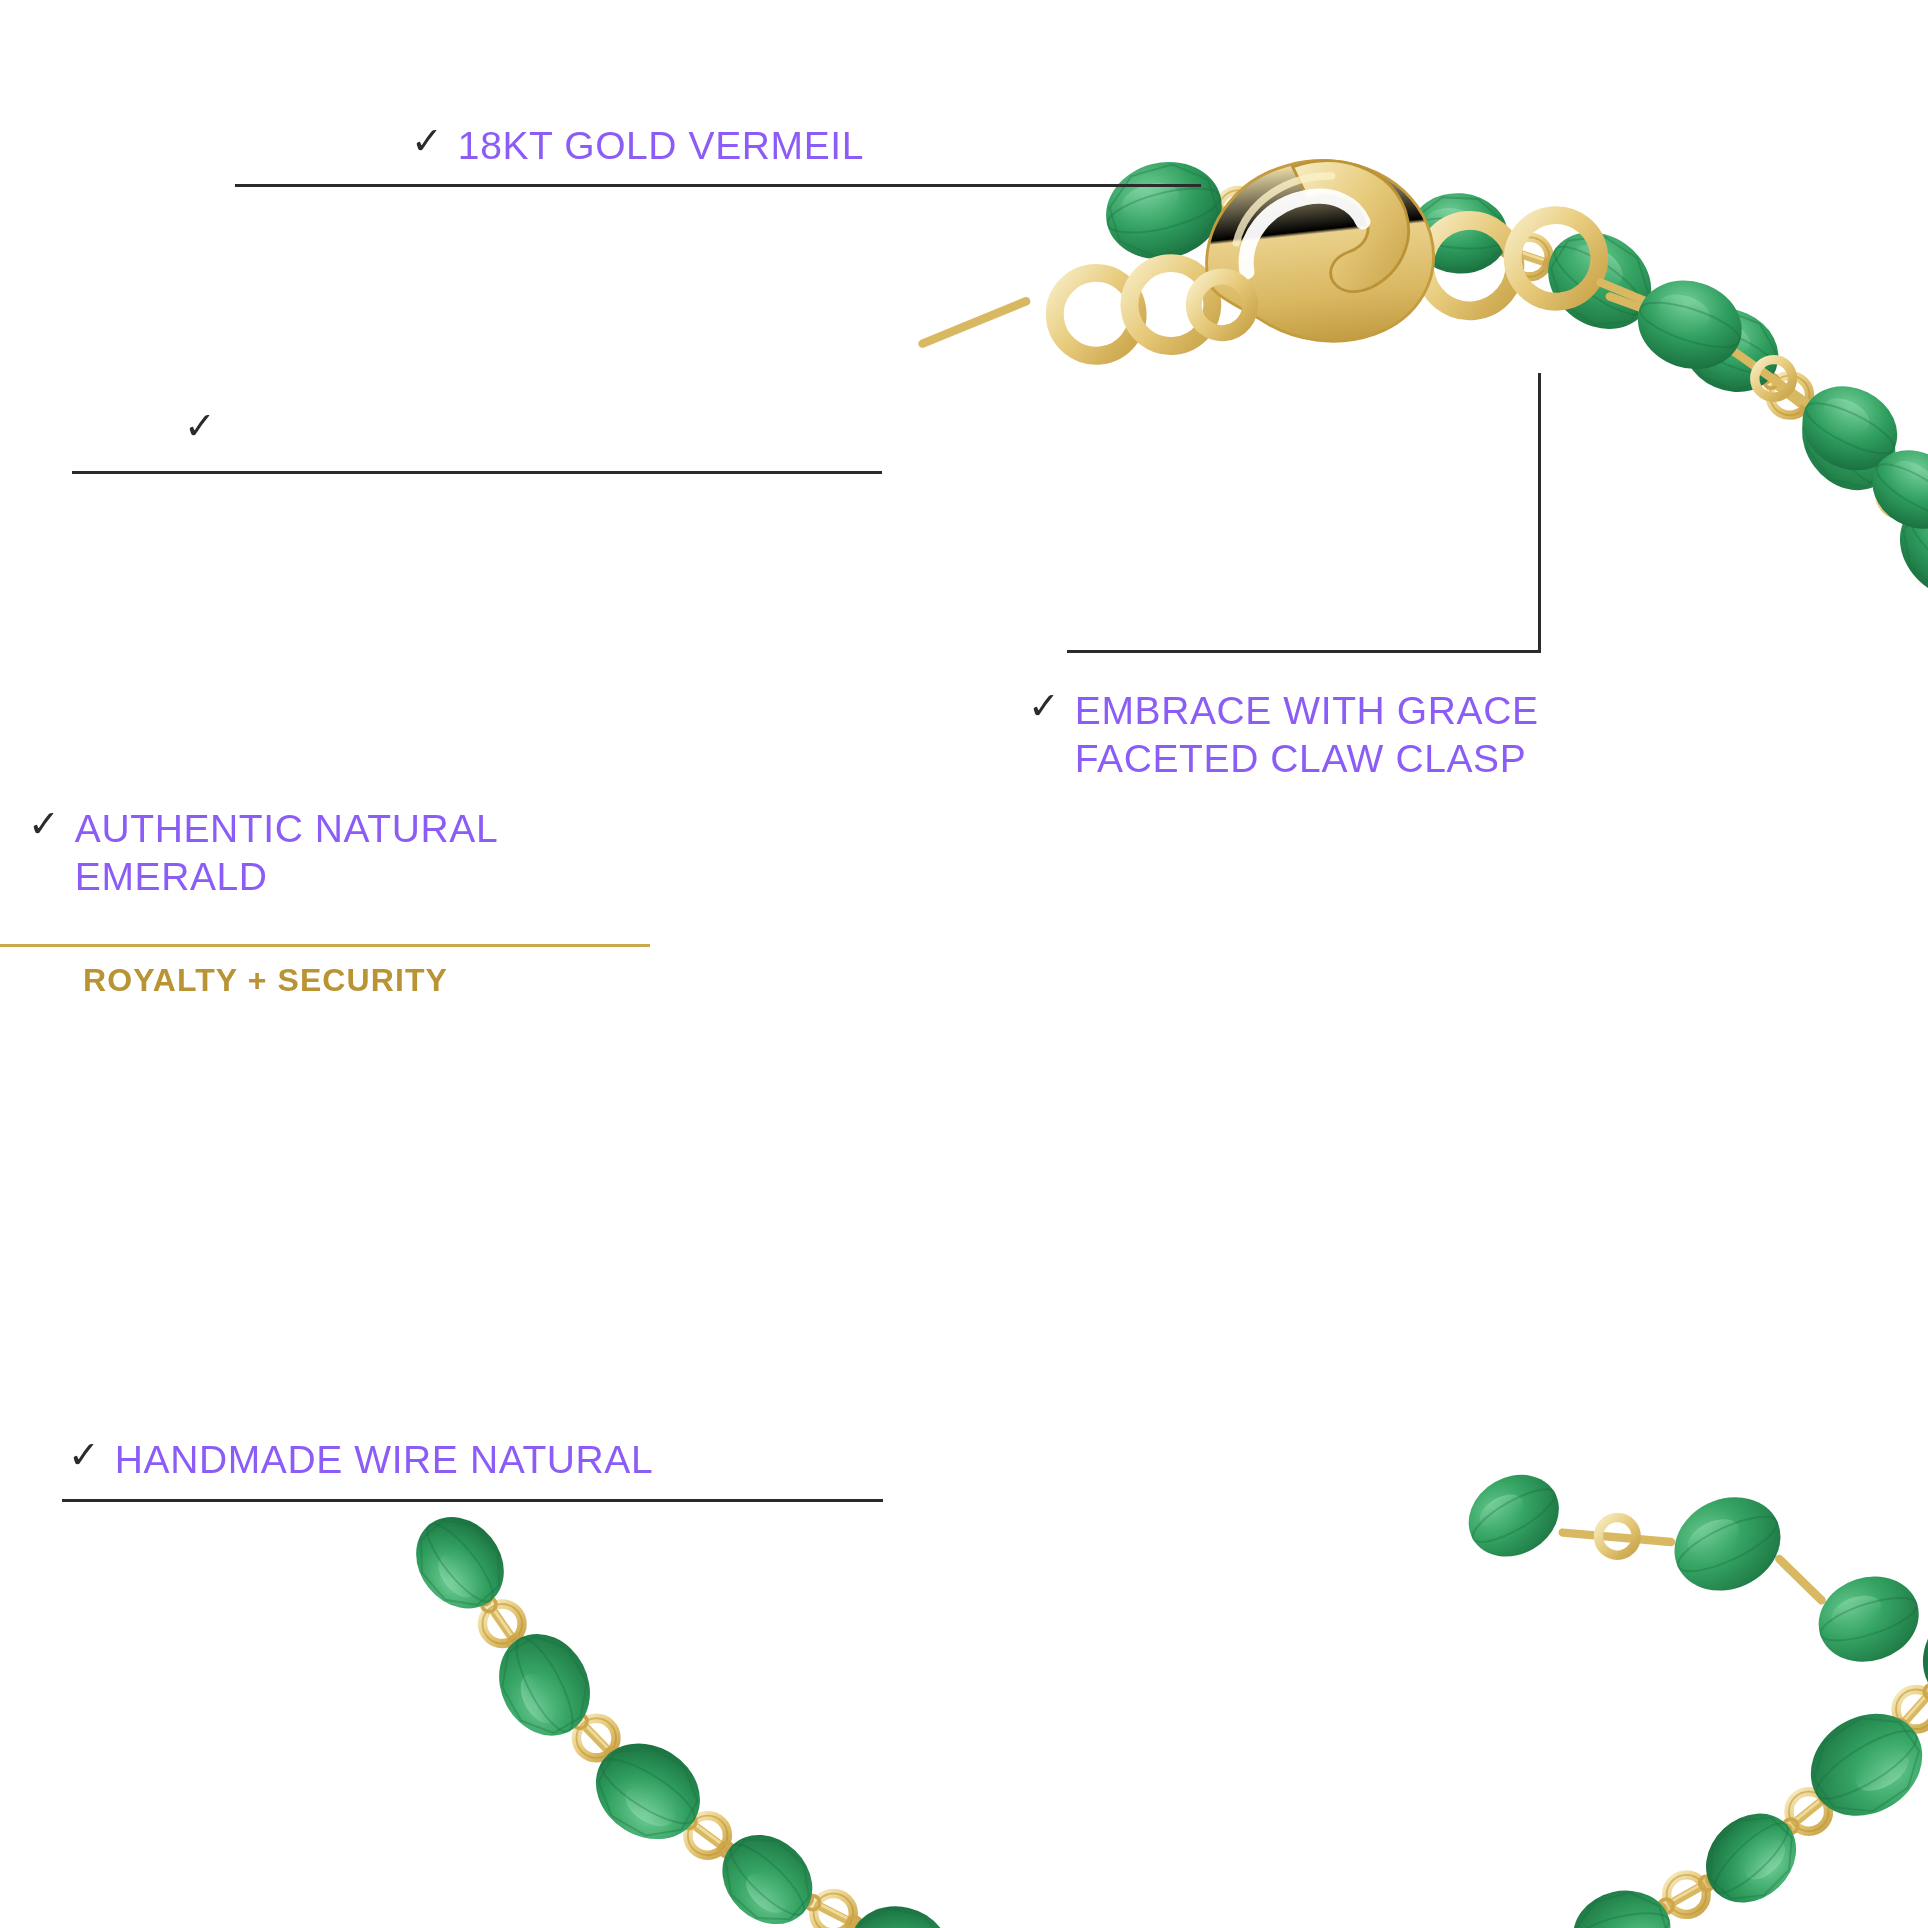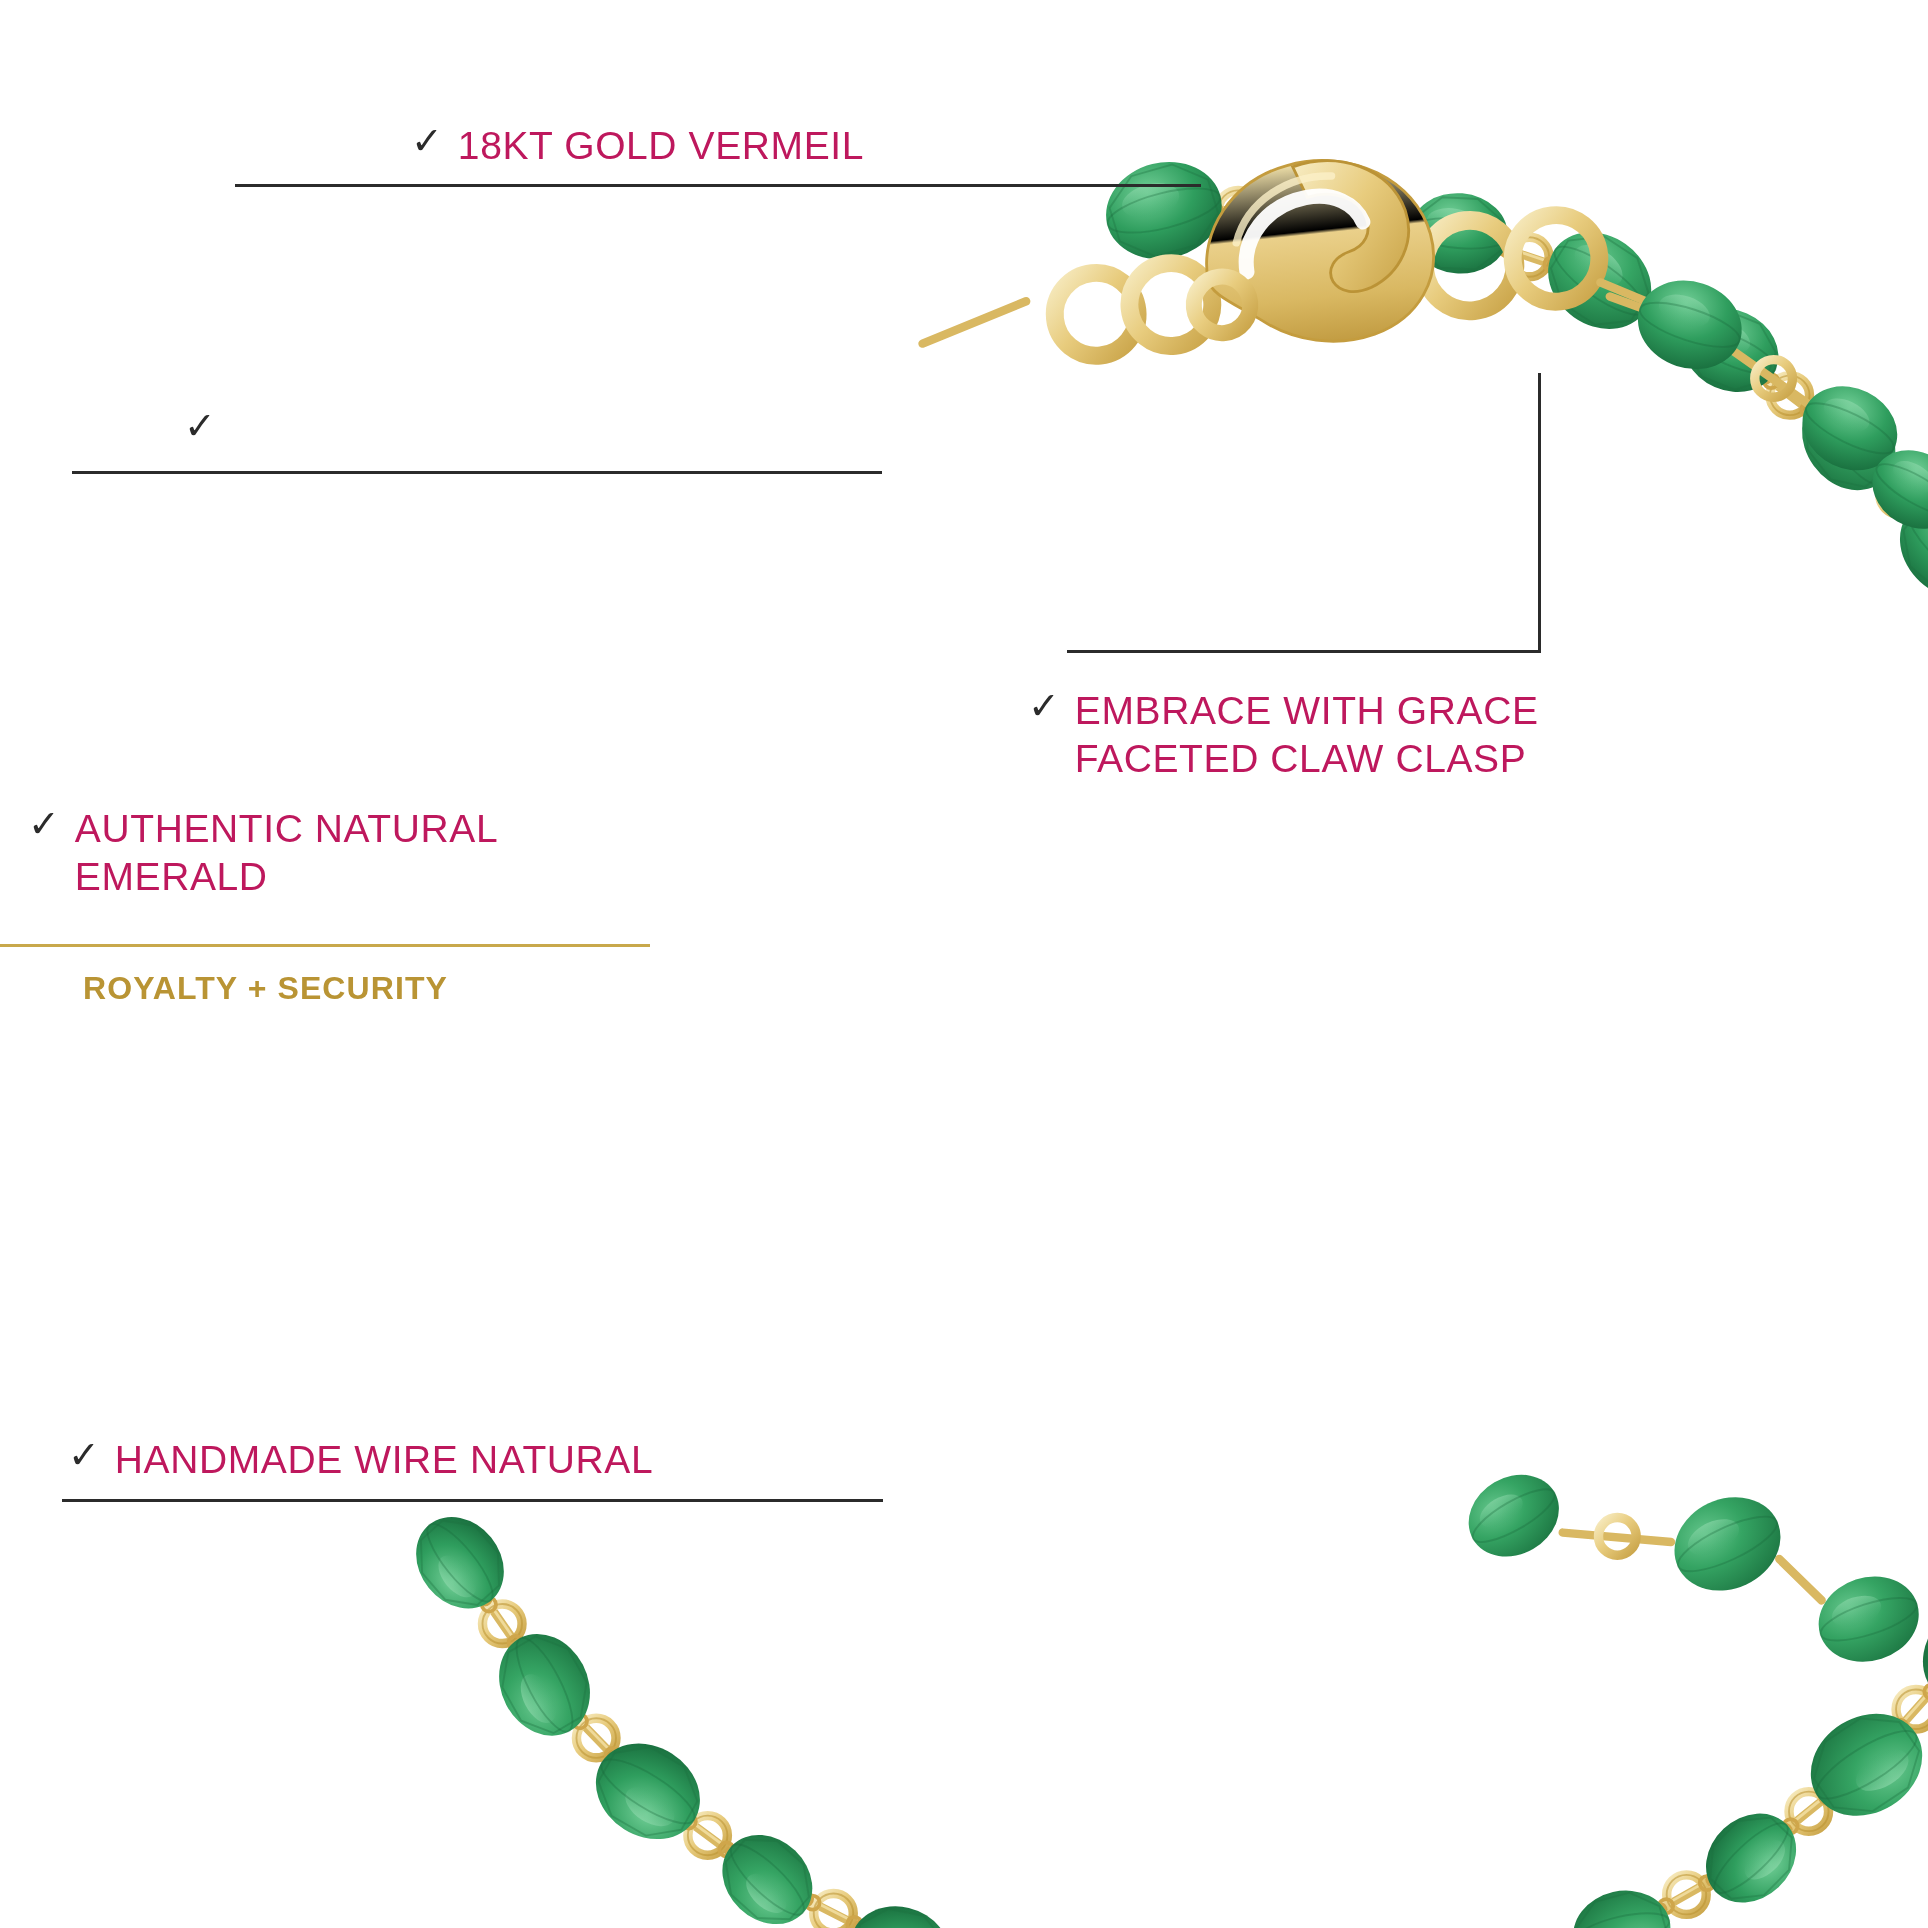--- a/index.html
+++ b/index.html
@@ -27,21 +27,21 @@
     font-size: 38px;
     line-height: 1;
     color: #2b2b2b;
     margin-right: 15px;
     font-family: "DejaVu Sans", sans-serif;
   }
   .callout-text {
     font-size: 39px;
     letter-spacing: 0.6px;
     line-height: 1.22;
-    color: #be185d;
+    color: #8b5cf6;
     white-space: pre-line;
   }
   .rule {
     position: absolute;
     height: 2.8px;
     background: #2b2b2b;
   }
   .rule-v {
     position: absolute;
     width: 2.8px;
@@ -54,21 +54,20 @@
   }
 
   
   .tagline {
     position: absolute;
     font-size: 32px;
     font-weight: bold;
     letter-spacing: 1.1px;
     color: #b99434;
     font-family: "Liberation Sans", sans-serif;
-    margin-top: 8px;
   }
 
   
   #jewelry {
     position: absolute;
     left: 0;
     top: 0;
     width: 1928px;
     height: 1928px;
     pointer-events: none;

